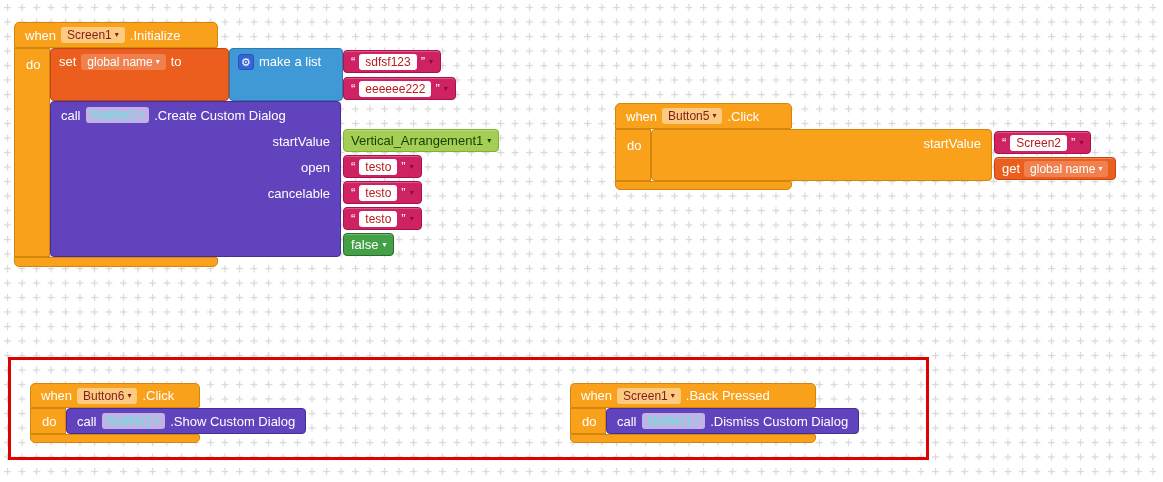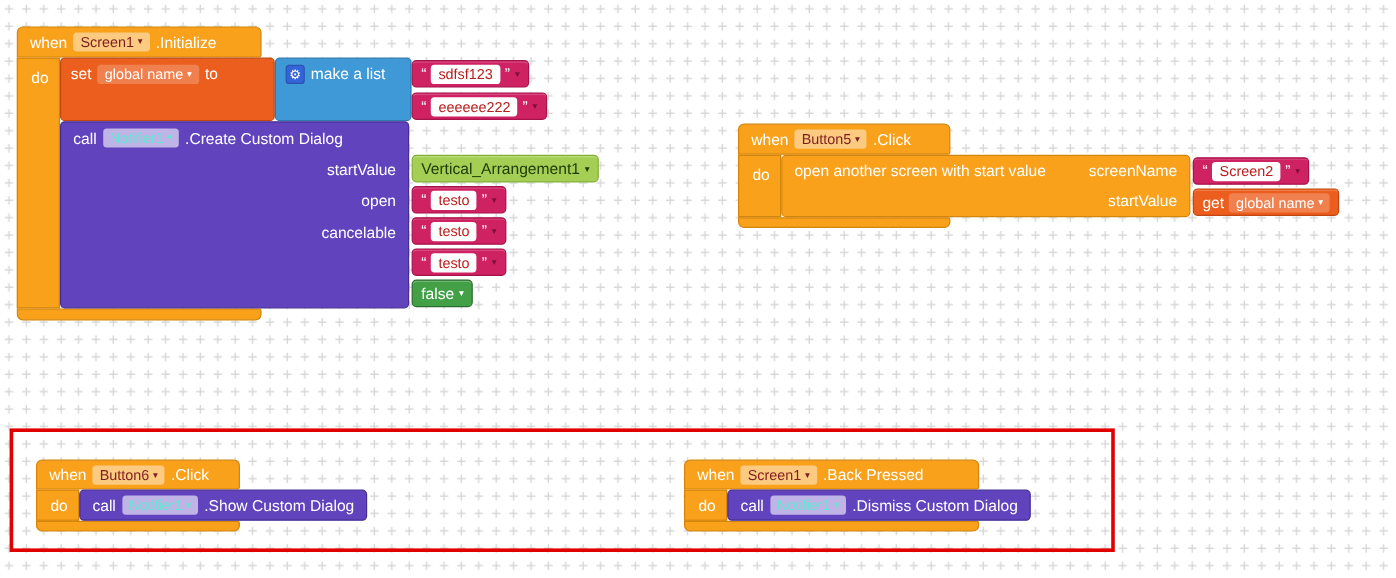--- a/index.html
+++ b/index.html
@@ -147,24 +147,20 @@
       <span class="arr">▾</span>
     </span>
     <span class="kw">.Click</span>
   </div>
   <div class="rect gold spine" style="left:615px;top:129px;width:36px;height:52px">
     <span>do</span>
   </div>
   <div class="rect gold rbot" style="left:615px;top:181px;width:177px;height:9px"></div>
 
   <div class="rect gold col" style="left:651px;top:129px;width:341px;height:52px;border-radius:4px">
-    <div class="prow">
-      <span class="kw">open another screen with start value</span>
-      <span class="kw" style="margin-left:auto">screenName</span>
-    </div>
     <div class="prow pend">
       <span class="kw">startValue</span>
     </div>
   </div>
   <div class="vblock magenta" style="left:994px;top:131px">
     <span class="q">“</span>
     <span class="tfield">Screen2</span>
     <span class="q">”</span>
     <span class="tri">▾</span>
   </div>

